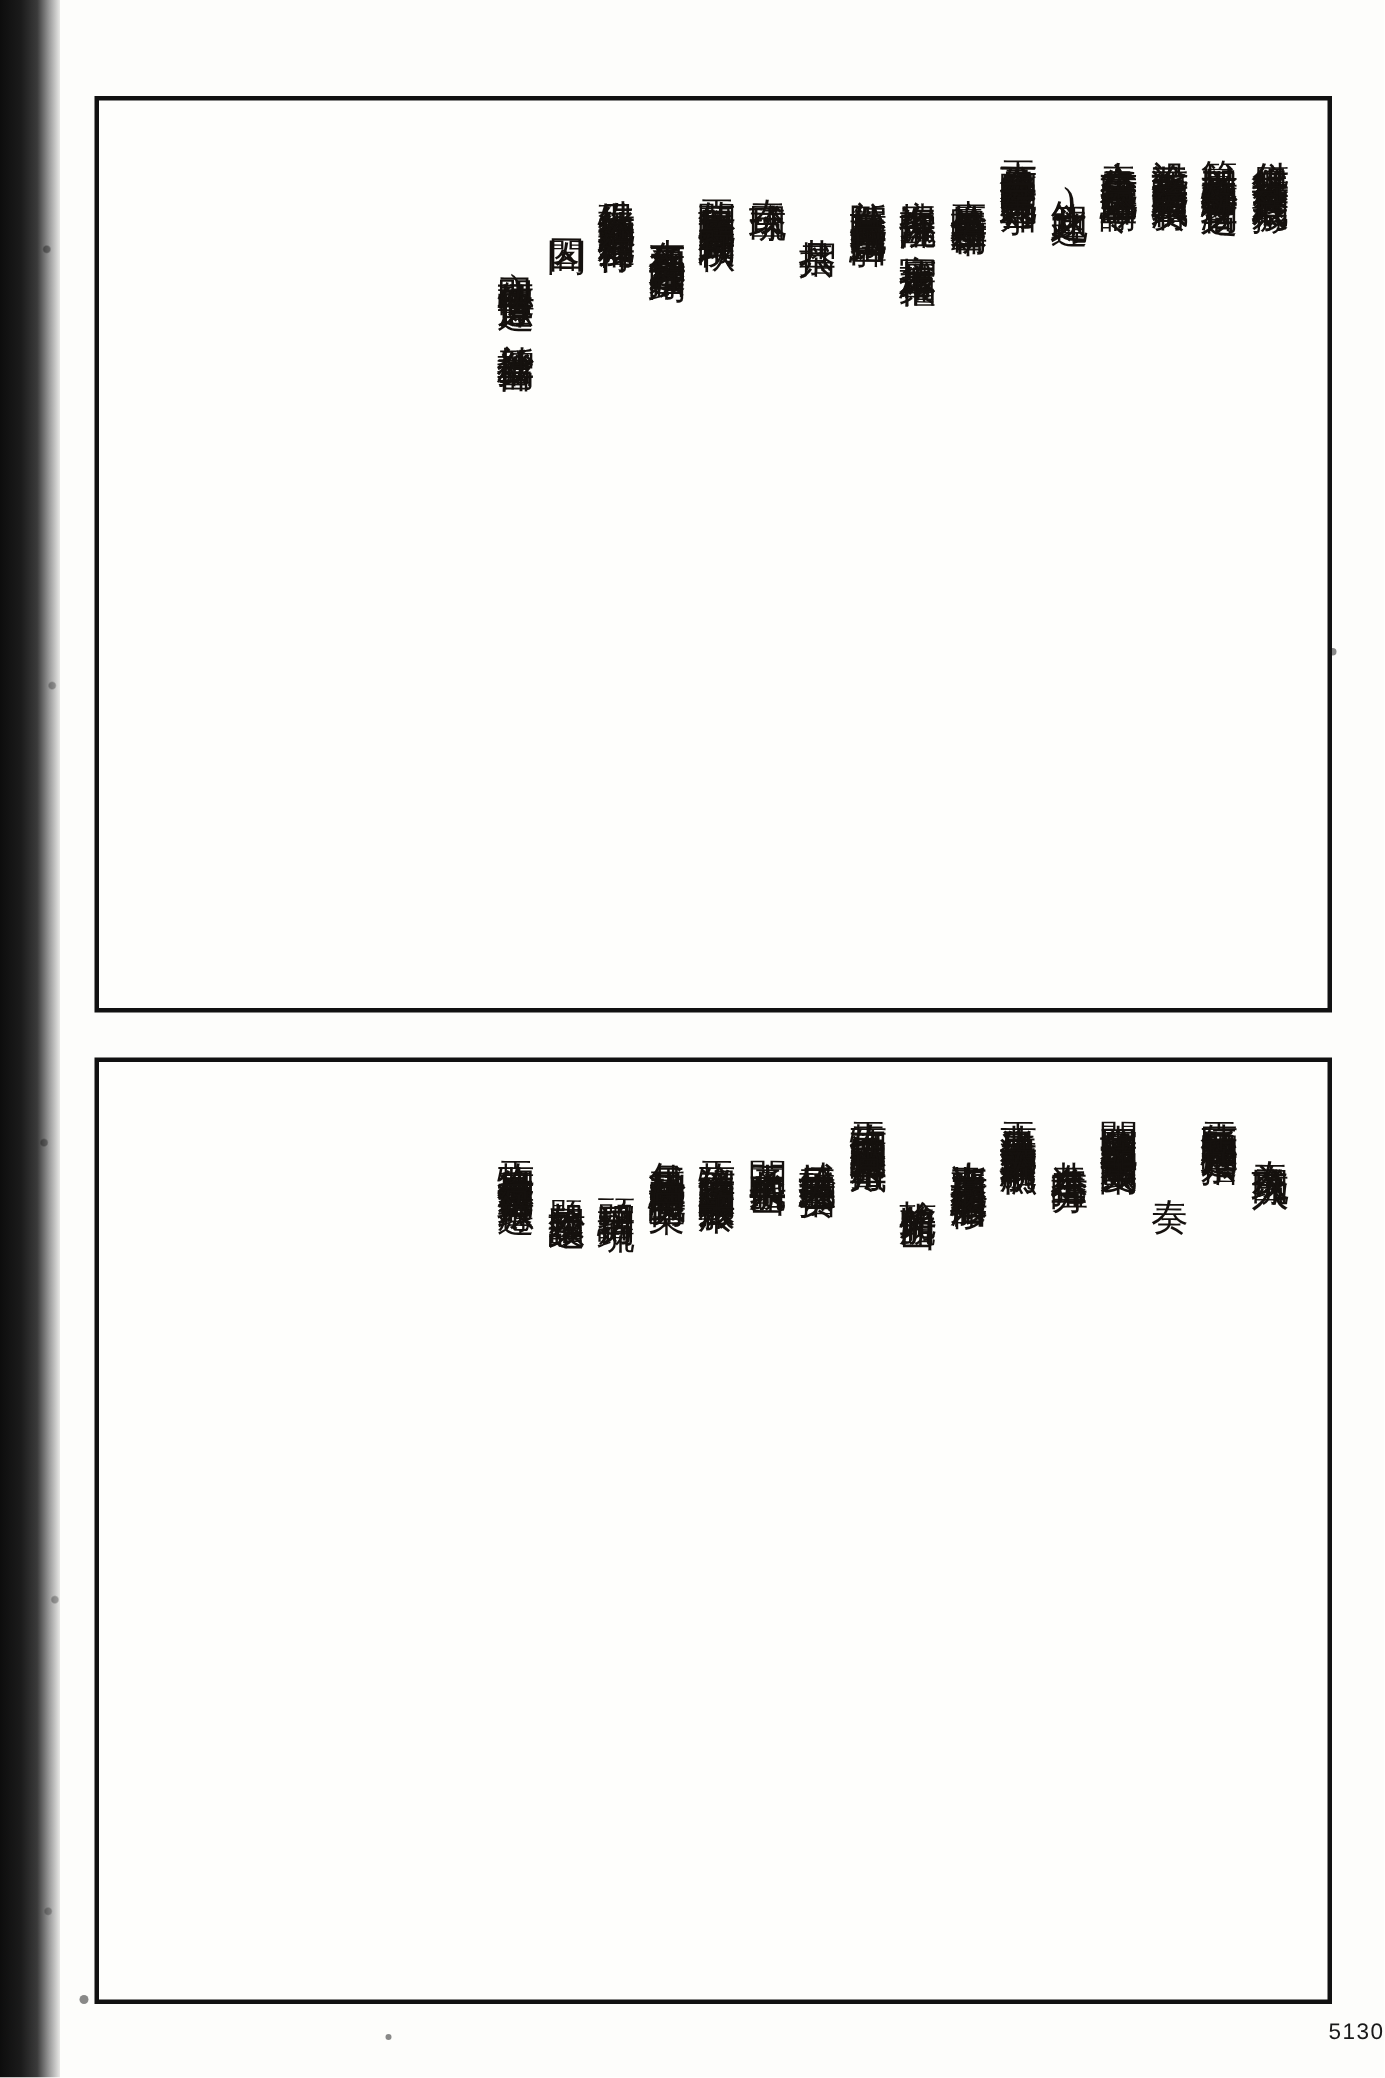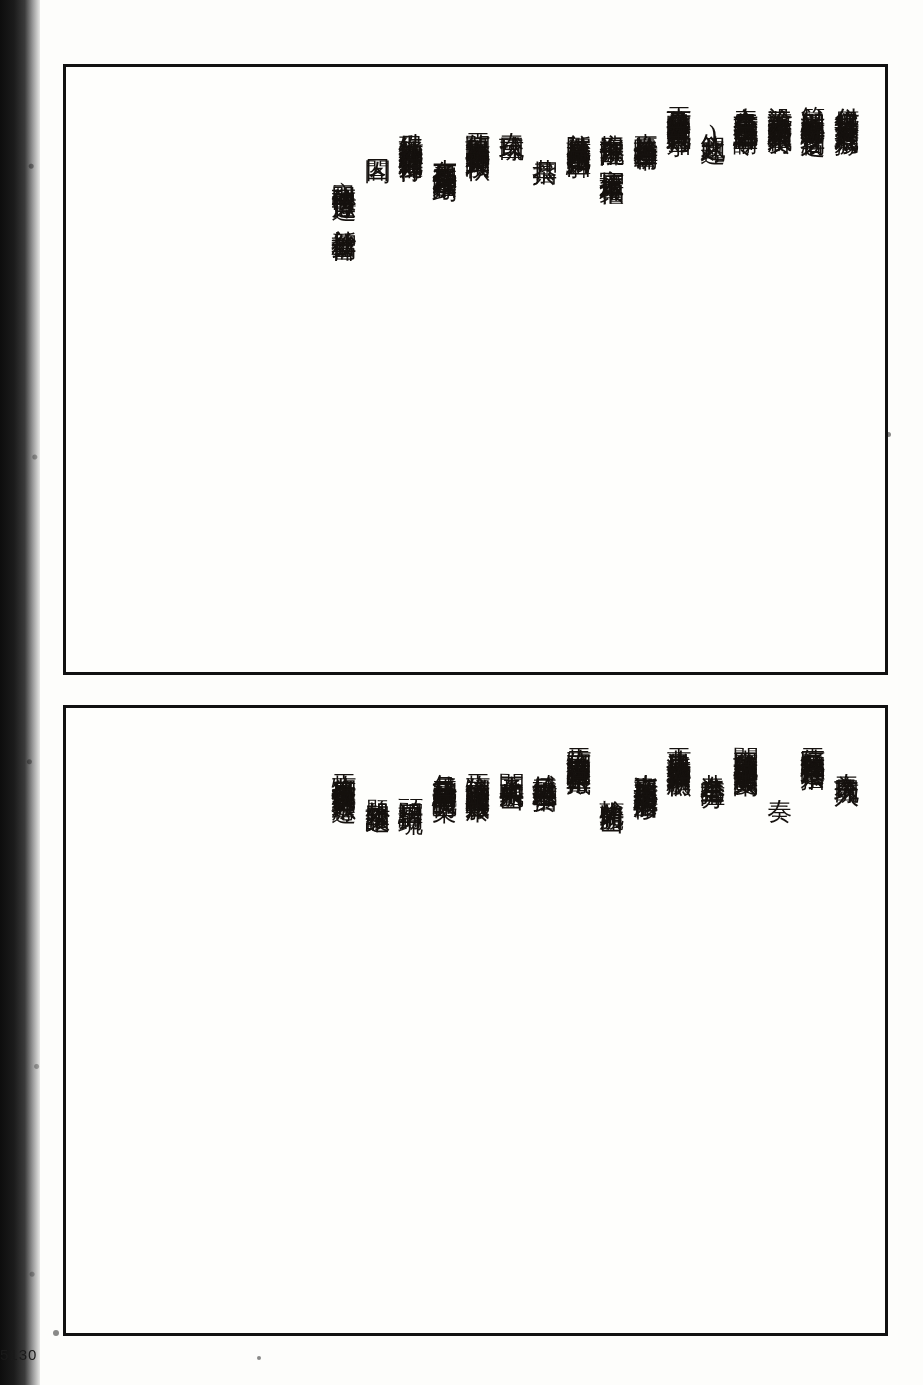--- a/index.html
+++ b/index.html
@@ -89,21 +89,21 @@
     transform: rotate(0.25deg);
   }
   .col.indent1 { margin-top: 26px; }
   .col.indent2 { margin-top: 52px; }
   .col.indent3 { margin-top: 78px; }
 
   .page-number {
     position: absolute;
     left: 0; right: 0;
     top: 1346px;
-    text-align: left;
+    text-align: right;
     font-family: "Liberation Sans", sans-serif;
     font-size: 15px;
     color: #1a1a1a;
     letter-spacing: 1px;
   }
 
   
   .texture {
     position: absolute;
     inset: 0;

